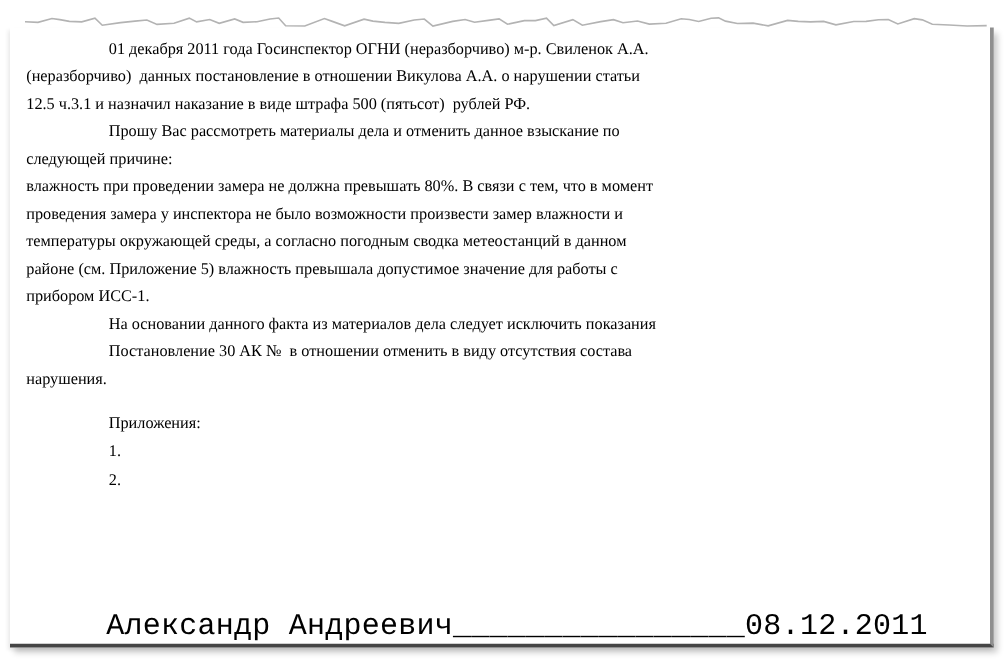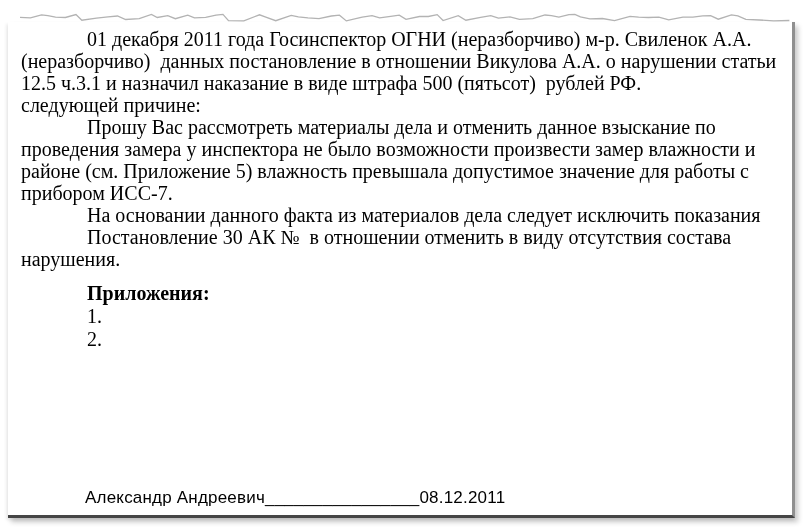--- a/index.html
+++ b/index.html
@@ -35,35 +35,35 @@
     background: #ffffff;
     border-right: 3px solid #8f8f8f;
     border-bottom: 3px solid #454545;
     box-shadow: 3px 4px 5px rgba(0,0,0,0.22), -2px 2px 3px rgba(0,0,0,0.07);
   }
   .textcol {
     position: absolute;
     left: 13px;
     top: 6px;
     width: 762px;
-    font-size: 20px;
+    font-size: 13px;
     line-height: 22px;
   }
   .line { white-space: pre; }
   .line.first { padding-left: 66px; }
   .attachments { margin-top: 12px; line-height: 23px; }
-  .att-label { padding-left: 66px; font-weight: bold; }
+  .att-label { padding-left: 66px; }
   .att-row { display: flex; padding-left: 66px; white-space: pre; }
   .att-num { width: 28px; flex: 0 0 28px; }
   .sig {
     position: absolute;
     left: 77px;
     top: 466px;
-    font-family: Liberation Sans, sans-serif;
-    font-size: 17px;
+    font-family: Liberation Mono, monospace;
+    font-size: 24px;
     white-space: pre;
     letter-spacing: 0.2px;
   }
 </style>
 </head>
 <body>
 
 <div class="canvas">
 
   <svg class="torn" viewBox="0 0 792 16" preserveAspectRatio="none">
@@ -73,27 +73,29 @@
   <div class="sheet">
 
     <div class="textcol">
       <div>
           <div>
             <div class="line first">01 декабря 2011 года Госинспектор ОГНИ (неразборчиво) м-р. Свиленок А.А.</div>
             <div class="line">(неразборчиво)  данных постановление в отношении Викулова А.А. о нарушении статьи</div>
             <div class="line">12.5 ч.3.1 и назначил наказание в виде штрафа 500 (пятьсот)  рублей РФ.</div>
           </div>
           <div>
+            <div class="line first">Прошу Вас рассмотреть материалы дела и отменить данное взыскание по</div>
             <div class="line">следующей причине:</div>
-            <div class="line first">Прошу Вас рассмотреть материалы дела и отменить данное взыскание по</div>
           </div>
           <div>
+            <div class="line">влажность при проведении замера не должна превышать 80%. В связи с тем, что в момент</div>
             <div class="line">проведения замера у инспектора не было возможности произвести замер влажности и</div>
+            <div class="line">температуры окружающей среды, а согласно погодным сводка метеостанций в данном</div>
             <div class="line">районе (см. Приложение 5) влажность превышала допустимое значение для работы с</div>
-            <div class="line">прибором ИСС-7.</div>
+            <div class="line">прибором ИСС-1.</div>
           </div>
           <div>
             <div class="line first">На основании данного факта из материалов дела следует исключить показания</div>
           </div>
           <div>
             <div class="line first">Постановление 30 АК №  в отношении отменить в виду отсутствия состава</div>
             <div class="line">нарушения.</div>
           </div>
         </div>
 

